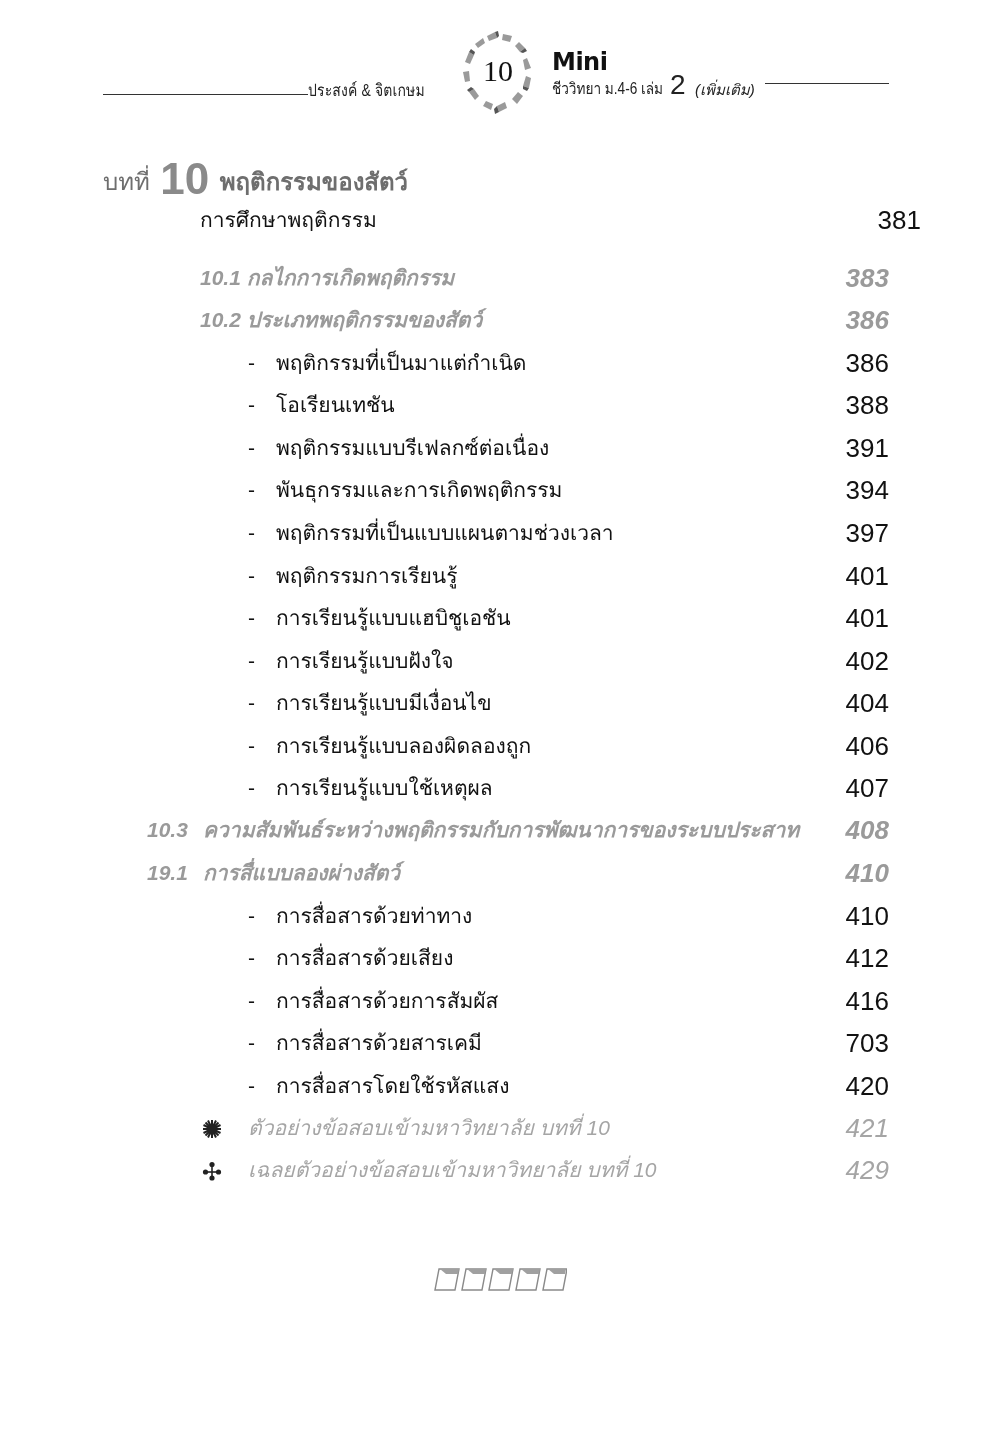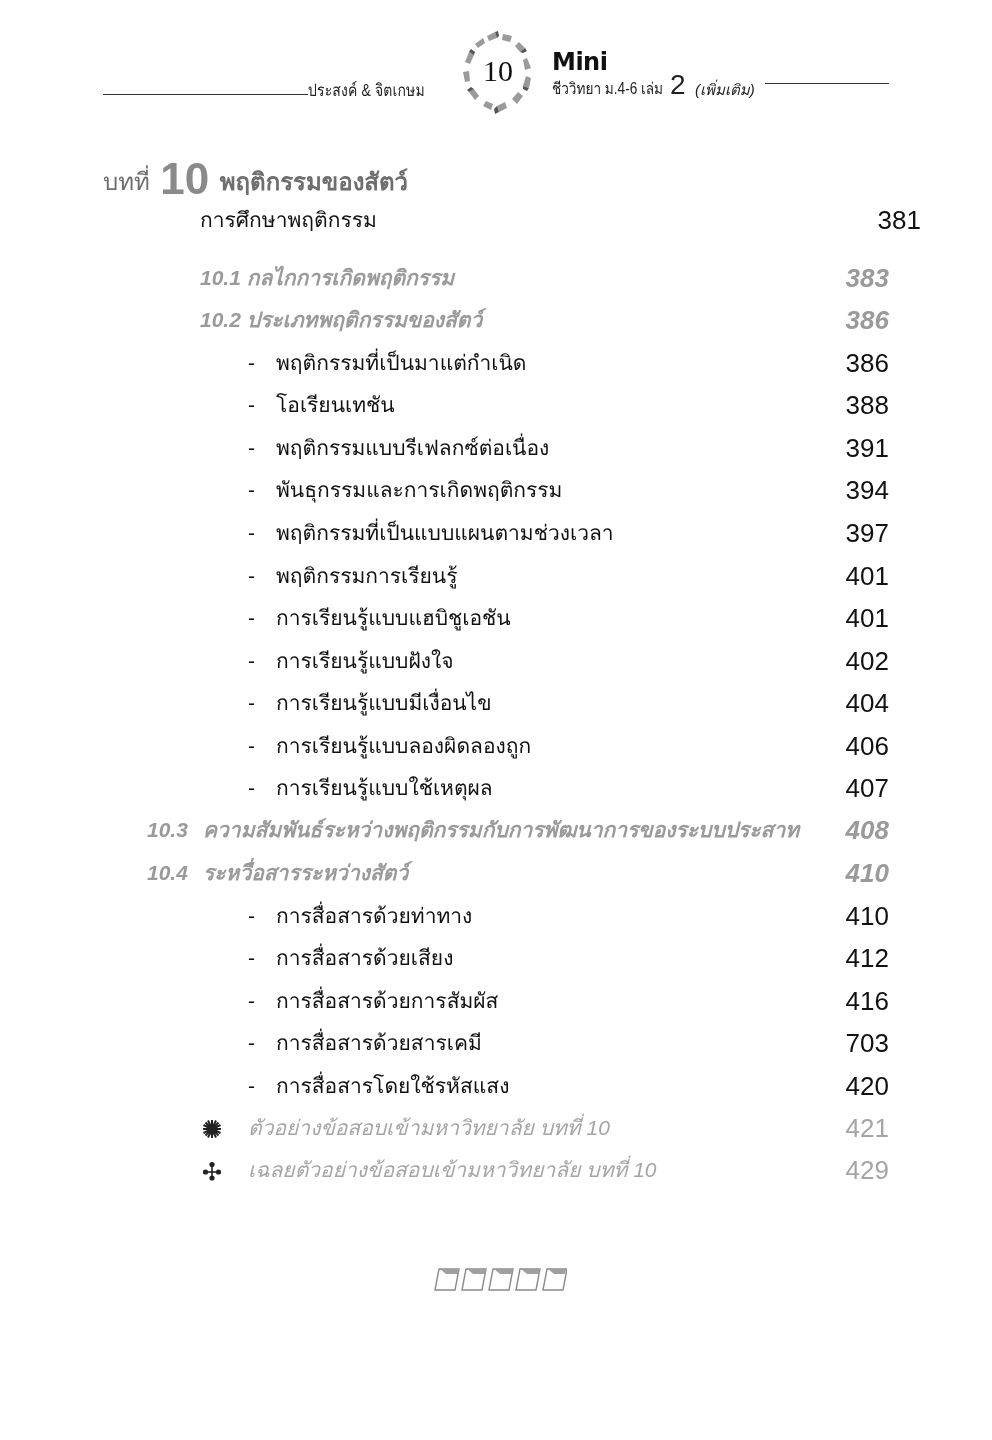--- a/index.html
+++ b/index.html
@@ -37,21 +37,21 @@
     .row.sec .label { color:#9a9a9a; font-style:italic; font-weight:bold; }
     .row.sec .page { color:#9a9a9a; font-style:italic; font-weight:bold; }
     .row.sec.l1 .label { left:200px; }
     .row.sec.l0 .label { left:147px; }
     .row.sec.l0 .secnum { display:inline-block; width:56px; }
     .row.sub .dash { position:absolute; left:248px; font-size:21px; line-height:28px; color:#111; }
     .row.sub .label { left:276px; color:#111; }
     .row.sub .page { color:#111; }
     .row.ex .icon { position:absolute; left:202px; top:5px; width:20px; height:20px; }
     .row.ex .label { left:248px; color:#a5a5a5; font-style:italic; }
-    .row.ex .page { color:#a5a5a5; }
+    .row.ex .page { color:#a5a5a5; font-style:italic; }
 
     .footer-mark { position:absolute; left:432px; top:1266px; width:135px; height:26px; }
   </style>
 </head>
 <body>
 
 <div class="hdr-line-left"></div>
 <div class="hdr-author">ประสงค์ &amp; จิตเกษม</div>
 
 <div class="hdr-badge">
@@ -162,21 +162,21 @@
     <div class="row sub" style="top: 774px;">
       <span class="dash">-</span>
       <span class="label">การเรียนรู้แบบใช้เหตุผล</span>
       <span class="page">407</span>
     </div>
     <div class="row sec l0" style="top: 816px;">
       <span class="label"><span class="secnum">10.3</span><span>ความสัมพันธ์ระหว่างพฤติกรรมกับการพัฒนาการของระบบประสาท</span></span>
       <span class="page">408</span>
     </div>
     <div class="row sec l0" style="top: 859px;">
-      <span class="label"><span class="secnum">10.4</span><span>ระหวื่อสารระหว่างสัตว์</span></span>
+      <span class="label"><span class="secnum">19.1</span><span>การสื่แบบลองผ่างสัตว์</span></span>
       <span class="page">410</span>
     </div>
     <div class="row sub" style="top: 902px;">
       <span class="dash">-</span>
       <span class="label">การสื่อสารด้วยท่าทาง</span>
       <span class="page">410</span>
     </div>
     <div class="row sub" style="top: 944px;">
       <span class="dash">-</span>
       <span class="label">การสื่อสารด้วยเสียง</span>

